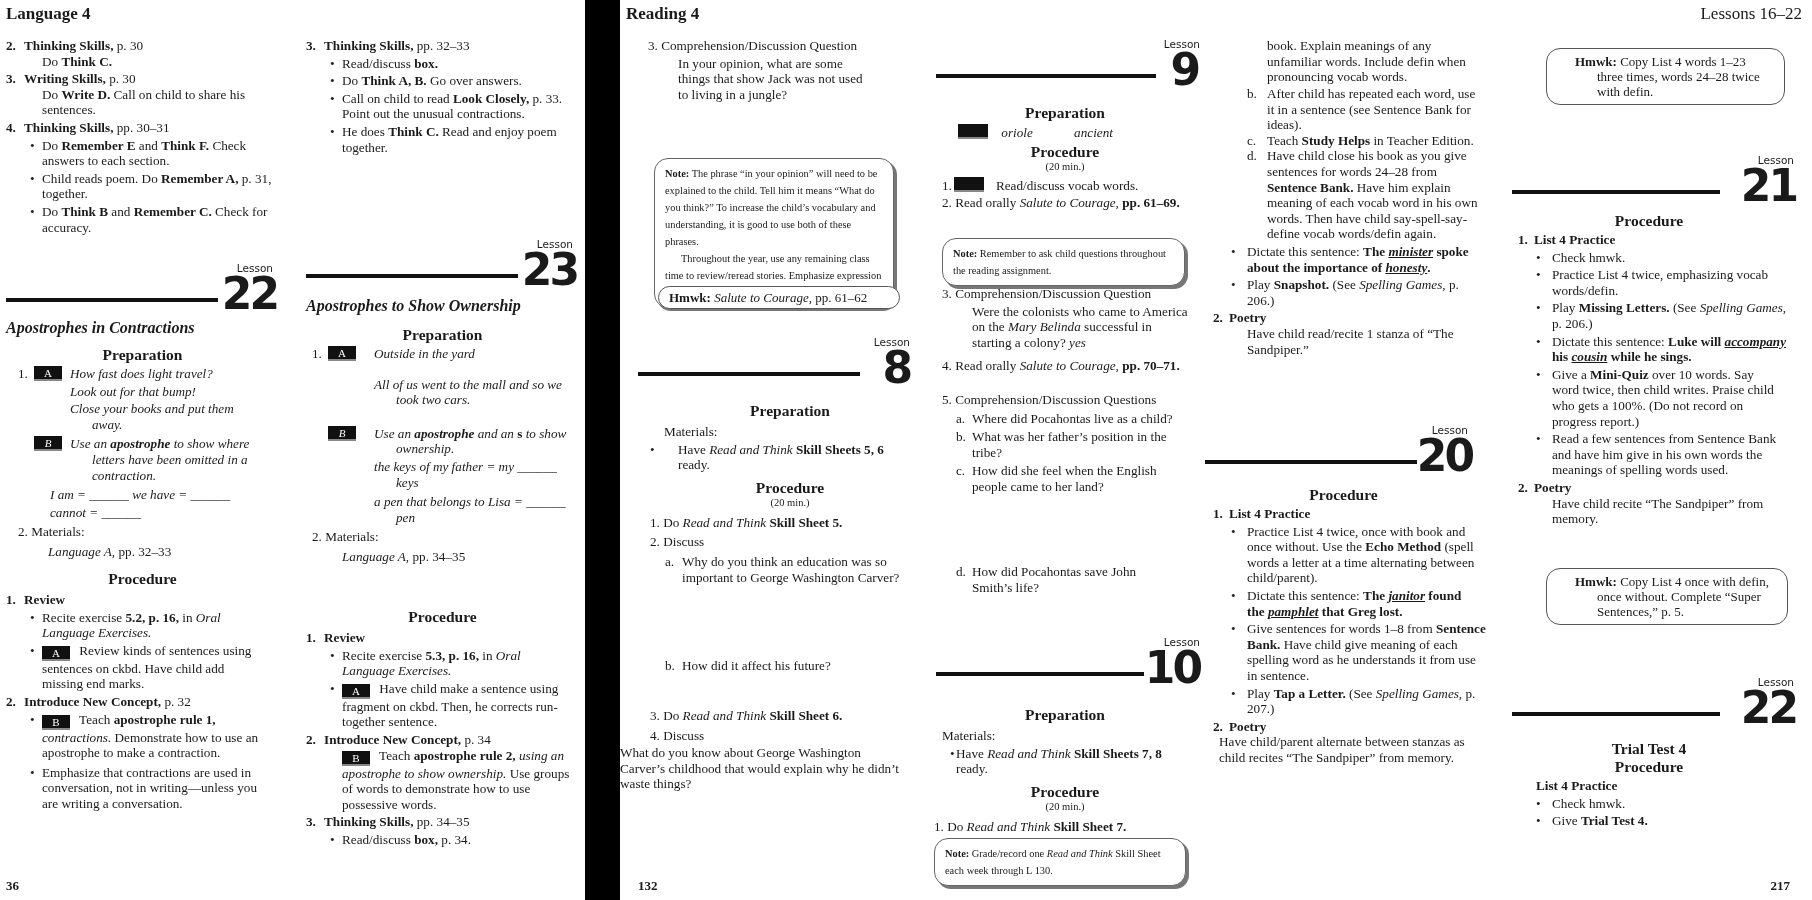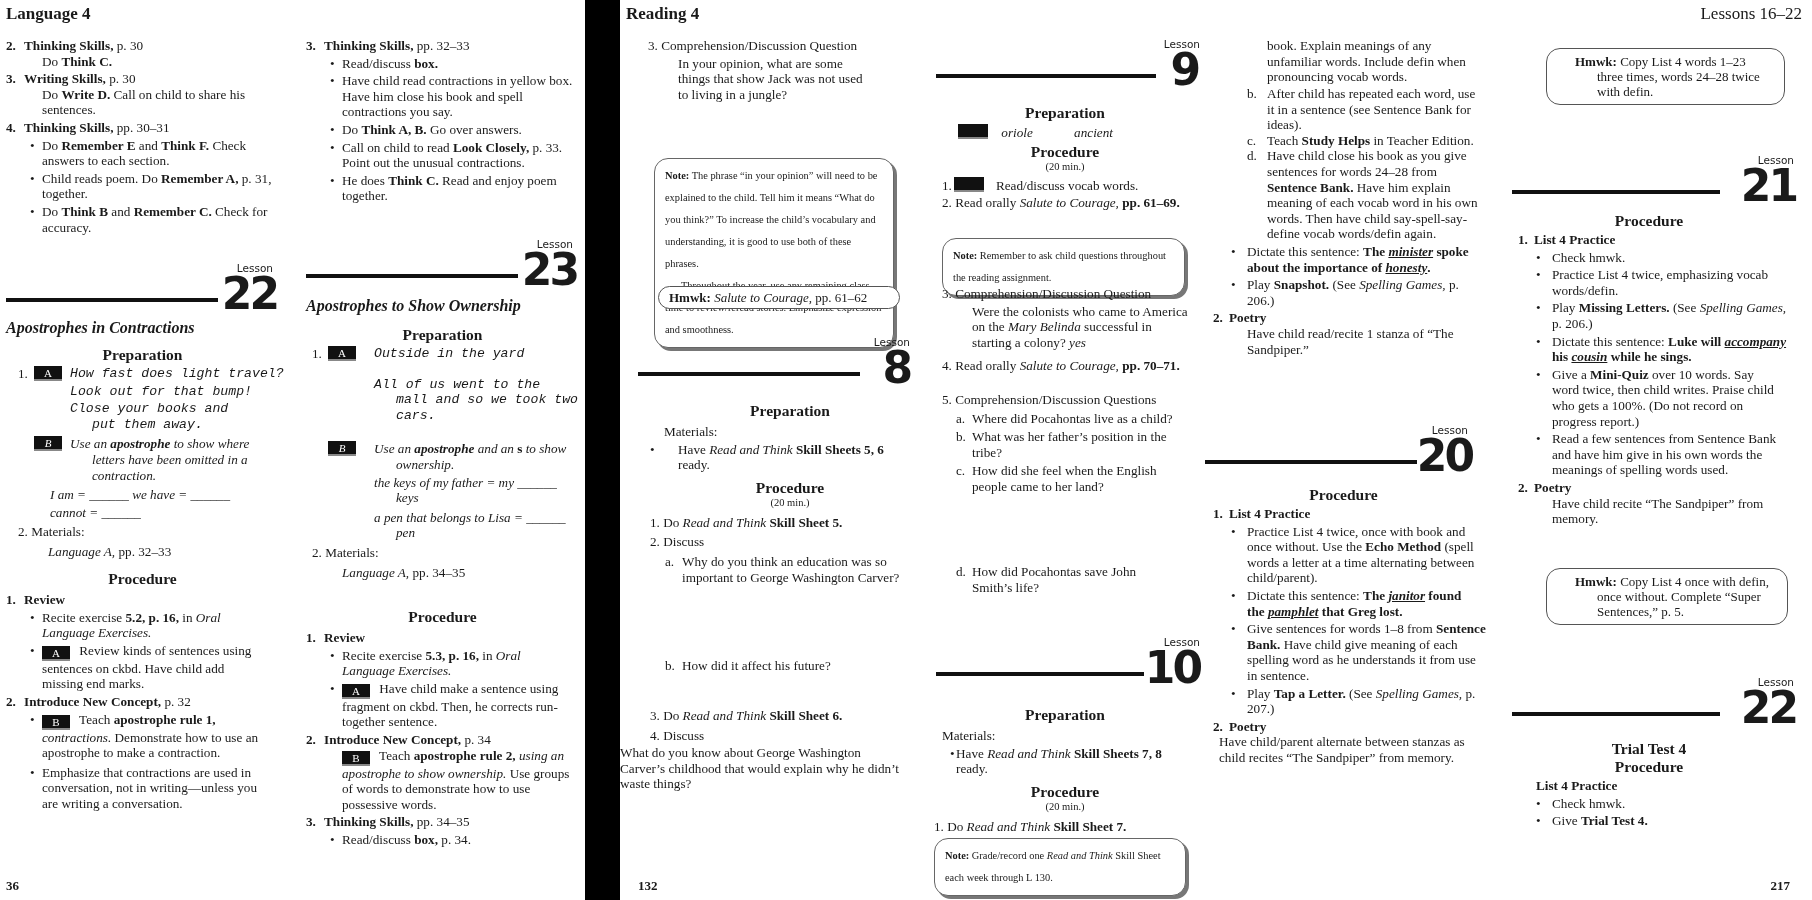--- a/index.html
+++ b/index.html
@@ -24,24 +24,24 @@
   .sub { position: relative; padding-left: 42px; }
   .sub > .n { position: absolute; left: 26px; }
   .heading-c { text-align: center; font-weight: bold; font-size: 15.5px; line-height: 18px; }
   .small-c { text-align: center; font-size: 10.5px; line-height: 12px; }
   .lesson { position: absolute; left: 0; right: 0; height: 56px; text-align: right; }
   .lesson .rule { position: absolute; left: 6px; height: 4px; background: #111; bottom: 16px; }
   .lesson .lbl { position: absolute; right: 6px; top: 0; font-family: "DejaVu Sans", sans-serif; font-size: 10.5px; }
   .lesson .num { position: absolute; right: 4px; top: 10px; font-family: "DejaVu Sans", sans-serif; font-weight: bold; font-size: 44px; line-height: 44px; letter-spacing: -3px; }
   .section-title { font-family: "Liberation Serif", serif; font-weight: bold; font-style: italic; font-size: 16px; padding-left: 6px; }
   .chalk { display: inline-block; width: 28px; height: 15px; background: #111; color: #fff; font-size: 11px; line-height: 15px; text-align: center; border-bottom: 2px solid #888; vertical-align: -2px; margin-right: 6px; font-family: "Liberation Serif", serif; }
-  .note { position: absolute; border: 1px solid #666; border-radius: 14px; box-shadow: 3px 3px 0 #777; padding: 6px 10px; font-size: 10.4px; line-height: 22px; background: #fff; font-family: "Liberation Serif", serif; }
+  .note { position: absolute; border: 1px solid #666; border-radius: 14px; box-shadow: 3px 3px 0 #777; padding: 6px 10px; font-size: 10.4px; line-height: 17px; background: #fff; font-family: "Liberation Serif", serif; }
   .hmwk { position: absolute; border: 1px solid #555; border-radius: 14px; padding: 5px 10px; font-size: 13px; line-height: 15px; background: #fff; font-family: "Liberation Serif", serif; }
   .hang { padding-left: 22px; text-indent: -22px; }
-  .it-line { font-style: italic; font-family: Liberation Mono, monospace; }
+  .it-line { font-style: italic; }
 </style>
 </head>
 <body>
 
 <div class="page" id="page1">
   <div class="runhead" style="left:6px">Language 4</div>
 
   <div class="col" style="left:0;width:285px">
     <div class="blk" style="top:36px">
       <div class="num-item">
@@ -109,21 +109,20 @@
     <div class="folio" style="left:6px">36</div>
   </div>
 
   <div class="col" style="left:300px;width:285px">
     <div class="blk" style="top:36px">
       <div class="num-item">
         <span class="n">3.</span>
         <span class="b">Thinking Skills,</span><span> pp. 32–33</span>
       </div>
       <div class="bul"><span>Read/discuss </span><span class="b">box.</span></div>
-      <div class="bul" style="padding-right:8px">Have child read contractions in yellow box.  Have him close his book and spell contractions you say.</div>
       <div class="bul"><span>Do </span><span class="b">Think A, B.</span><span>  Go over answers.</span></div>
       <div class="bul"><span>Call on child to read </span><span class="b">Look Closely,</span><span> p. 33.  Point out the unusual contractions.</span></div>
       <div class="bul"><span>He does </span><span class="b">Think C.</span><span>  Read and enjoy poem together.</span></div>
     </div>
 
     <div class="lesson" style="top:238px">
       <div class="rule" style="width:212px"></div>
       <div class="lbl" style="right:12px">Lesson</div>
       <div class="num" style="right:8px">23</div>
     </div>

